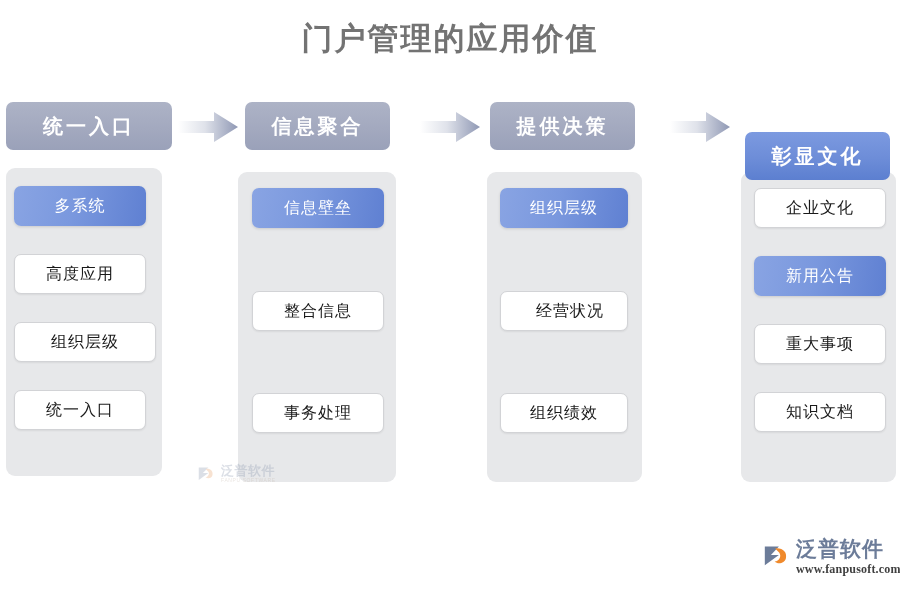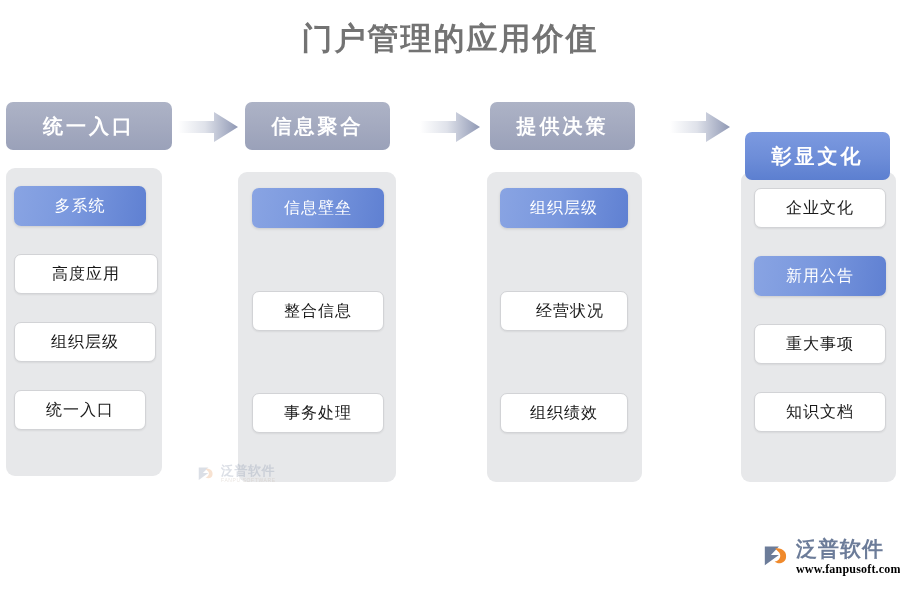--- a/index.html
+++ b/index.html
@@ -141,37 +141,37 @@
     font-size: 21px;
     font-weight: 700;
     color: #6c7c99;
     letter-spacing: 1px;
     line-height: 1.05;
   }
   .brand-logo .bl-url {
     font-family: "Liberation Serif", "DejaVu Serif", serif;
     font-size: 12px;
     font-weight: 700;
-    color: #000000;
+    color: #404040;
     letter-spacing: 0.2px;
     margin-top: 2px;
   }
 </style>
 </head>
 <body>
 
 <div id="canvas">
 
   <div class="page-title">门户管理的应用价值</div>
 
   <div id="flow-layer">
       <div class="column-panel" style="left: 6px; top: 168px; width: 156px; height: 308px;"></div>
       <div class="stage-header muted" style="left: 6px; top: 102px; width: 166px;">统一入口</div>
       <div class="chip highlight" style="left: 14px; top: 186px; width: 132px;">多系统</div>
-      <div class="chip plain" style="left: 14px; top: 254px; width: 144px;">高度应用</div>
+      <div class="chip plain" style="left: 14px; top: 254px; width: 132px;">高度应用</div>
       <div class="chip plain" style="left: 14px; top: 322px; width: 142px;">组织层级</div>
       <div class="chip plain" style="left: 14px; top: 390px; width: 132px;">统一入口</div>
       <div class="column-panel" style="left: 238px; top: 172px; width: 158px; height: 310px;"></div>
       <div class="stage-header muted" style="left: 245px; top: 102px; width: 145px;">信息聚合</div>
       <div class="chip highlight" style="left: 252px; top: 188px; width: 132px;">信息壁垒</div>
       <div class="chip plain" style="left: 252px; top: 291px; width: 132px;">整合信息</div>
       <div class="chip plain" style="left: 252px; top: 393px; width: 132px;">事务处理</div>
       <div class="column-panel" style="left: 487px; top: 172px; width: 155px; height: 310px;"></div>
       <div class="stage-header muted" style="left: 490px; top: 102px; width: 145px;">提供决策</div>
       <div class="chip highlight" style="left: 500px; top: 188px; width: 128px;">组织层级</div>

